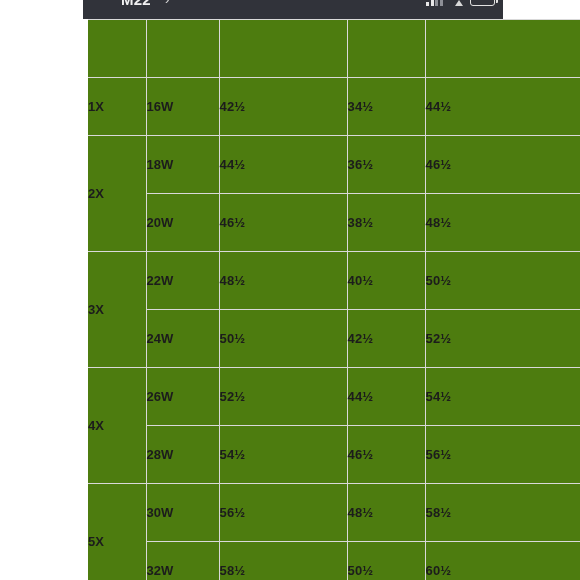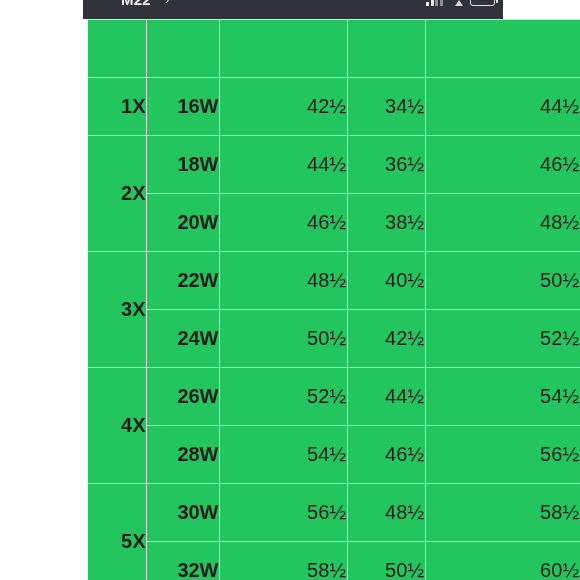--- a/index.html
+++ b/index.html
@@ -117,46 +117,46 @@
   #size-chart table {
     border-collapse: collapse;
     table-layout: fixed;
     width: 492px;
   }
   #size-chart td {
     border-top: 1px solid #d9d9d9;
     border-bottom: 1px solid #d9d9d9;
     border-right: 1px solid #d9d9d9;
     height: 57px;
-    text-align: right;
+    text-align: left;
     vertical-align: middle;
     padding: 0;
-    font-size: 20px;
+    font-size: 13px;
     color: #1c1c1c;
-    background: #22c55e;
+    background: #4d7c0f;
   }
   
   col.c-size    { width: 58px; }
   col.c-numsize { width: 73px; }
   col.c-bust    { width: 128px; }
   col.c-waist   { width: 78px; }
   col.c-hips    { width: 155px; }
 
   td.cell-size,
   td.cell-numsize {
     background: #f2f2f2;
     font-weight: 700;
     font-size: 16.5px;
     color: #111111;
   }
   td.cell-size {
     border-top: 1px solid #d9d9d9;
   }
   td.cell-measure {
-    font-weight: 400;
+    font-weight: 700;
     font-size: 16px;
     color: #26262a;
     letter-spacing: 0.2px;
   }
   td.cell-hips {
     border-right: none;
   }
   
   tr.group-start td {
     border-top: 1px solid #cfcfcf;

